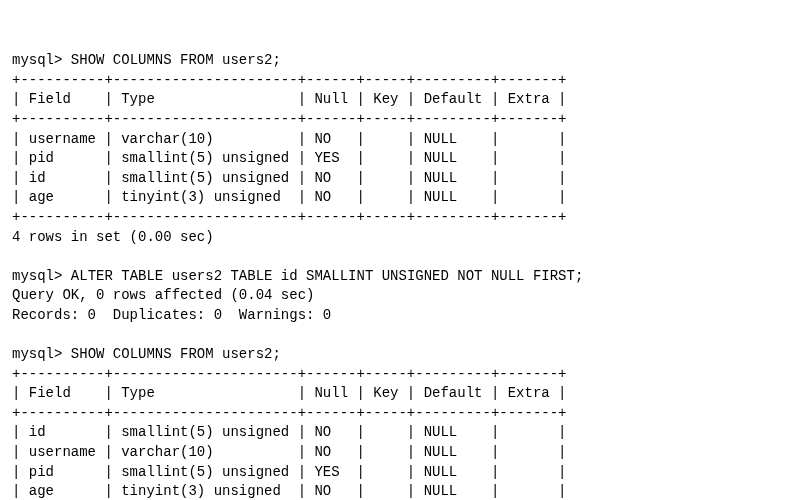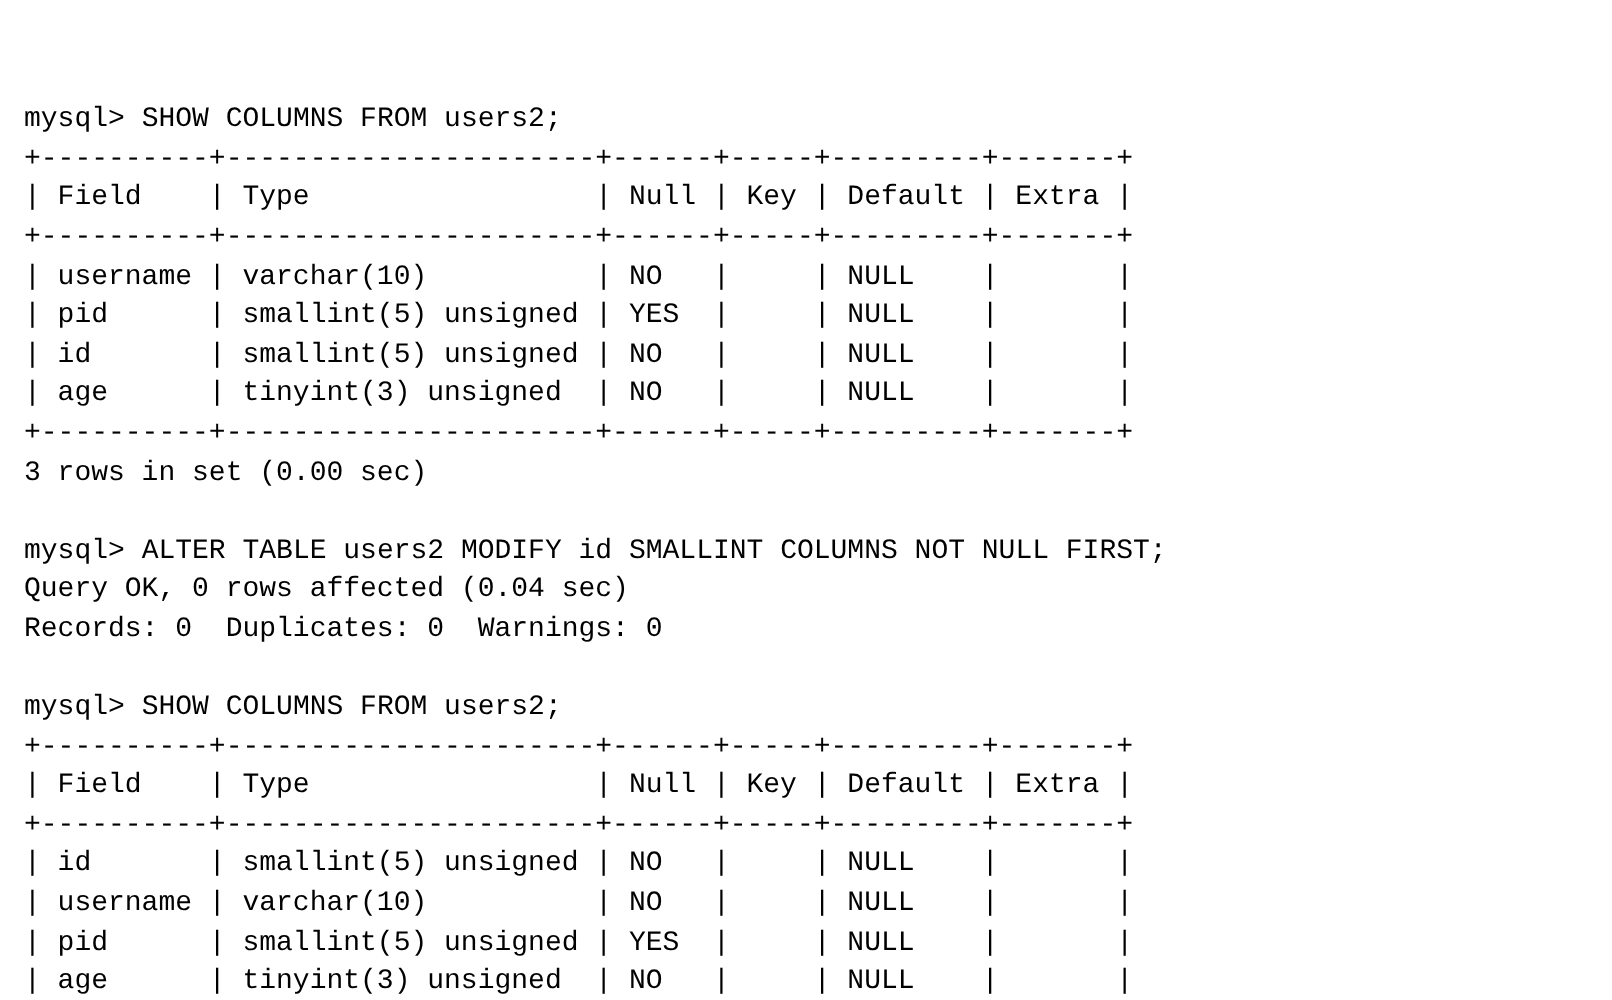--- a/index.html
+++ b/index.html
@@ -18,23 +18,23 @@
 
 <div><span><span>mysql&gt;</span> <span>SHOW COLUMNS FROM users2;</span></span>
 <span>+----------+----------------------+------+-----+---------+-------+</span>
 <span>| Field    | Type                 | Null | Key | Default | Extra |</span>
 <span>+----------+----------------------+------+-----+---------+-------+</span>
 <span>| username | varchar(10)          | NO   |     | NULL    |       |</span>
 <span>| pid      | smallint(5) unsigned | YES  |     | NULL    |       |</span>
 <span>| id       | smallint(5) unsigned | NO   |     | NULL    |       |</span>
 <span>| age      | tinyint(3) unsigned  | NO   |     | NULL    |       |</span>
 <span>+----------+----------------------+------+-----+---------+-------+</span>
-<span>3 rows in set (0.00 sec)</span>
+<span>4 rows in set (0.00 sec)</span>
 
-<span><span>mysql&gt;</span> <span>ALTER TABLE users2 MODIFY id SMALLINT COLUMNS NOT NULL FIRST;</span></span>
+<span><span>mysql&gt;</span> <span>ALTER TABLE users2 TABLE id SMALLINT UNSIGNED NOT NULL FIRST;</span></span>
 <span>Query OK, 0 rows affected (0.04 sec)</span>
 <span>Records: 0  Duplicates: 0  Warnings: 0</span>
 
 <span><span>mysql&gt;</span> <span>SHOW COLUMNS FROM users2;</span></span>
 <span>+----------+----------------------+------+-----+---------+-------+</span>
 <span>| Field    | Type                 | Null | Key | Default | Extra |</span>
 <span>+----------+----------------------+------+-----+---------+-------+</span>
 <span>| id       | smallint(5) unsigned | NO   |     | NULL    |       |</span>
 <span>| username | varchar(10)          | NO   |     | NULL    |       |</span>
 <span>| pid      | smallint(5) unsigned | YES  |     | NULL    |       |</span>

